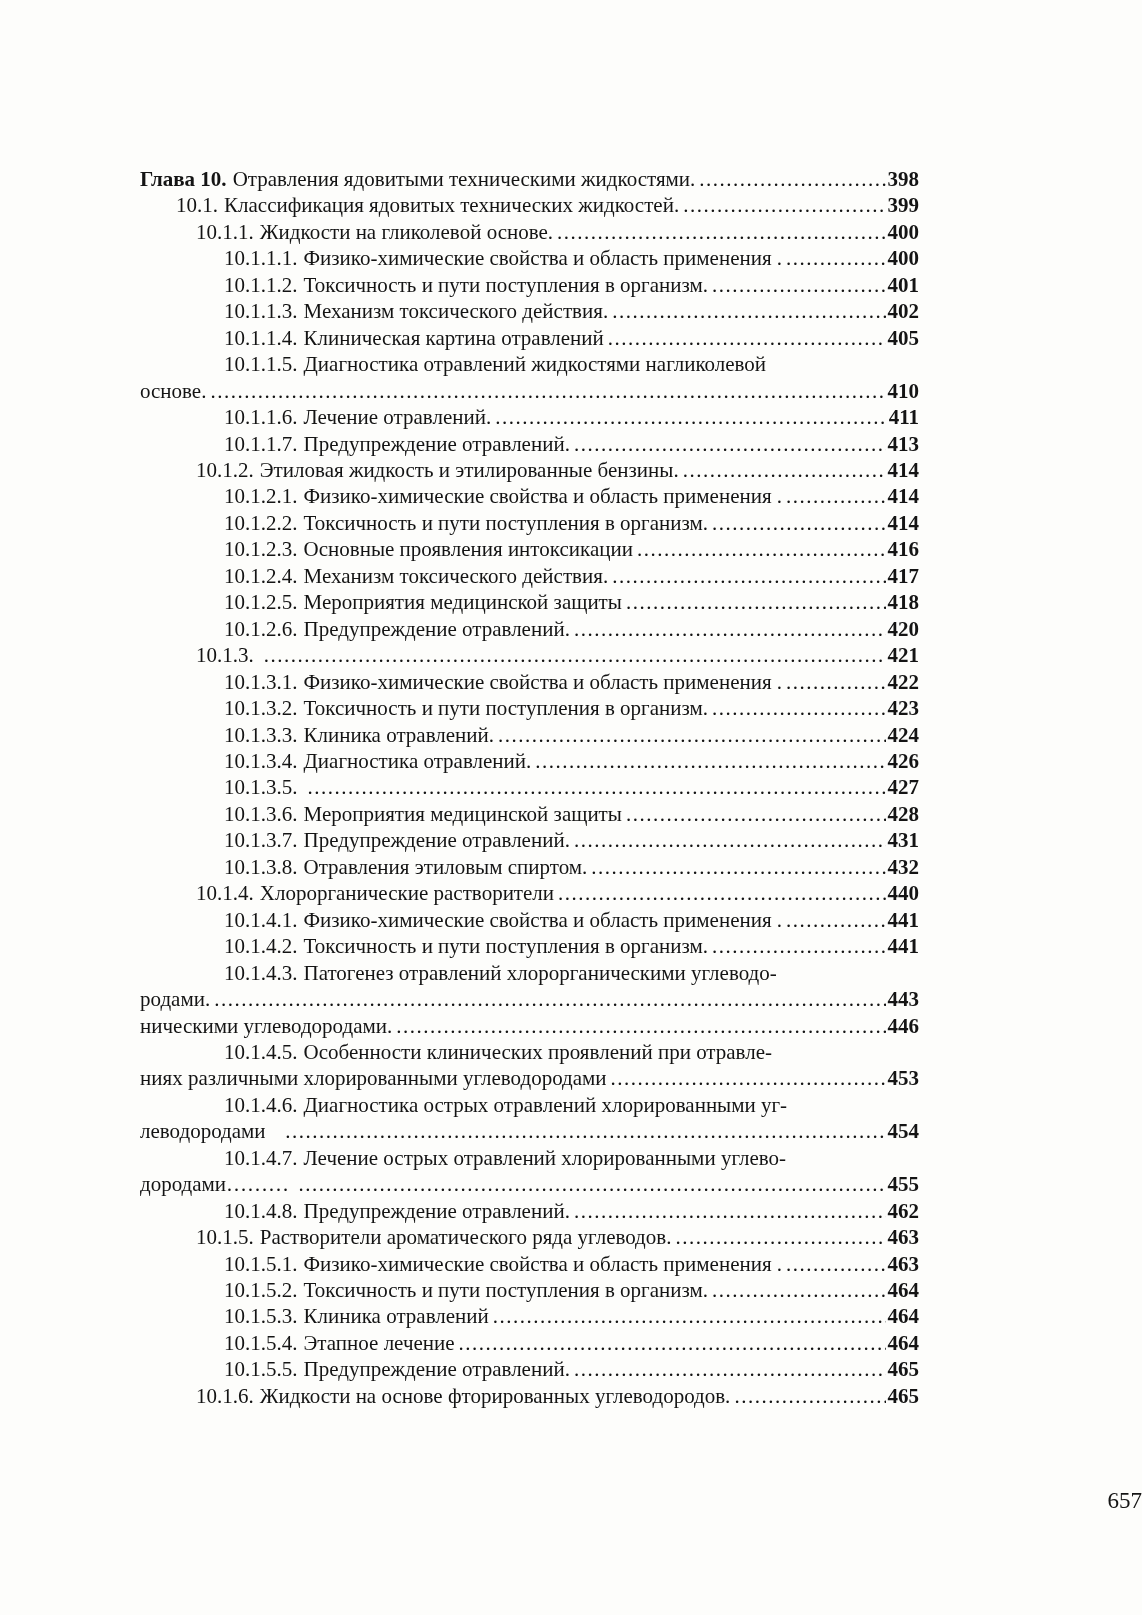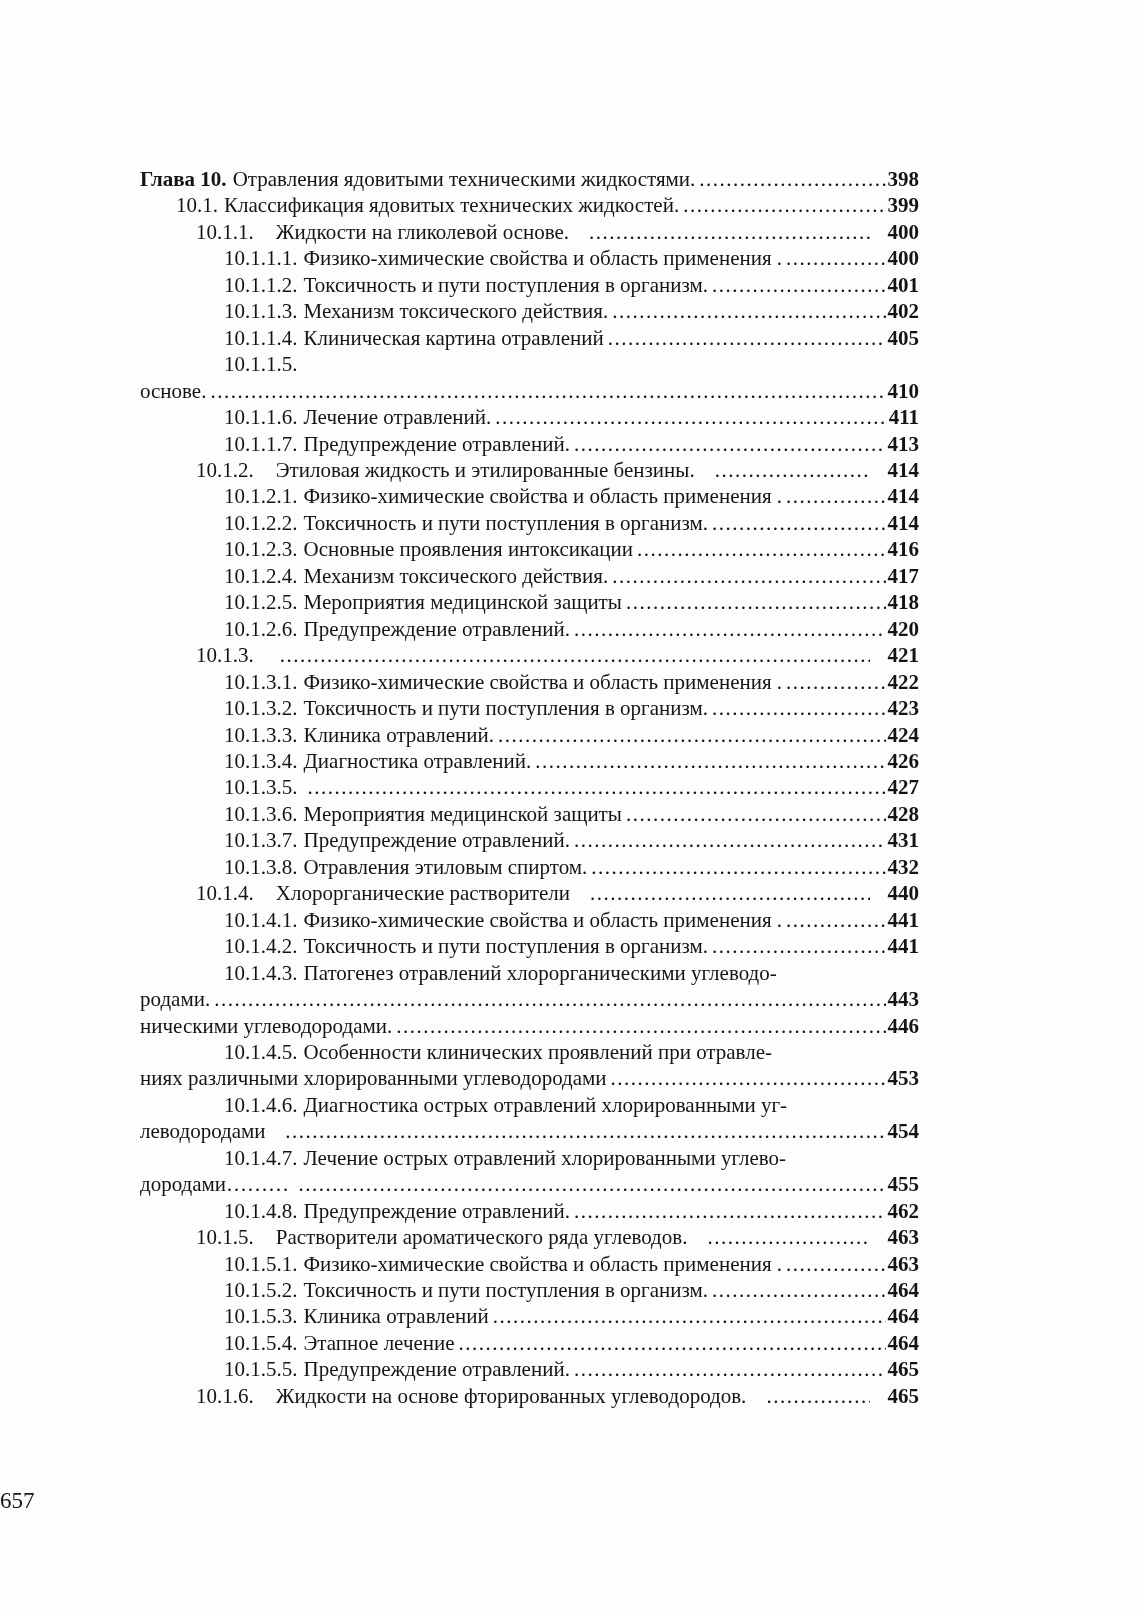--- a/index.html
+++ b/index.html
@@ -20,26 +20,26 @@
   .title { white-space: nowrap; text-align: right; }
   .leader {
     flex: 1 1 20px; min-width: 12px; overflow: hidden;
     display: flex; align-items: baseline;
     margin: 0 2px 0 4px;
   }
   .dots  { white-space: nowrap; letter-spacing: 1.5px; }
   .pagenum { white-space: nowrap; font-weight: bold; }
   .lvl0 { padding-left: 0; }
   .lvl1 { padding-left: 36px; }
-  .lvl2 { padding-left: 56px; gap: 16px; }
+  .lvl2 { padding-left: 56px; }
   .lvl3 { padding-left: 84px; }
   .cont { padding-left: 0; }
   .footer {
     position: absolute; left: 0; top: 1488px; width: 100%;
-    text-align: left; font-size: 23px;
+    text-align: right; font-size: 23px;
   }
 </style>
 </head>
 <body>
 
 <div class="page">
   <div class="toc">
       <div class="toc-entry">
         <div class="toc-line lvl0">
           <span class="num bold">Глава 10.</span>
@@ -106,20 +106,21 @@
           <span class="title">Клиническая картина отравлений</span>
           <span class="leader">
             <span class="dots">....................................................................................................................................................................................</span>
           </span>
           <span class="pagenum">405</span>
         </div>
       </div>
       <div class="toc-entry">
         <div class="toc-line lvl3">
           <span class="num">10.1.1.5.</span>
+          <span class="title">Диагностика отравлений жидкостями нагликолевой</span>
         </div>
         <div class="toc-line cont">
           <span class="title">основе.</span>
           <span class="leader">
             <span class="dots">....................................................................................................................................................................................</span>
           </span>
           <span class="pagenum">410</span>
         </div>
       </div>
       <div class="toc-entry">

